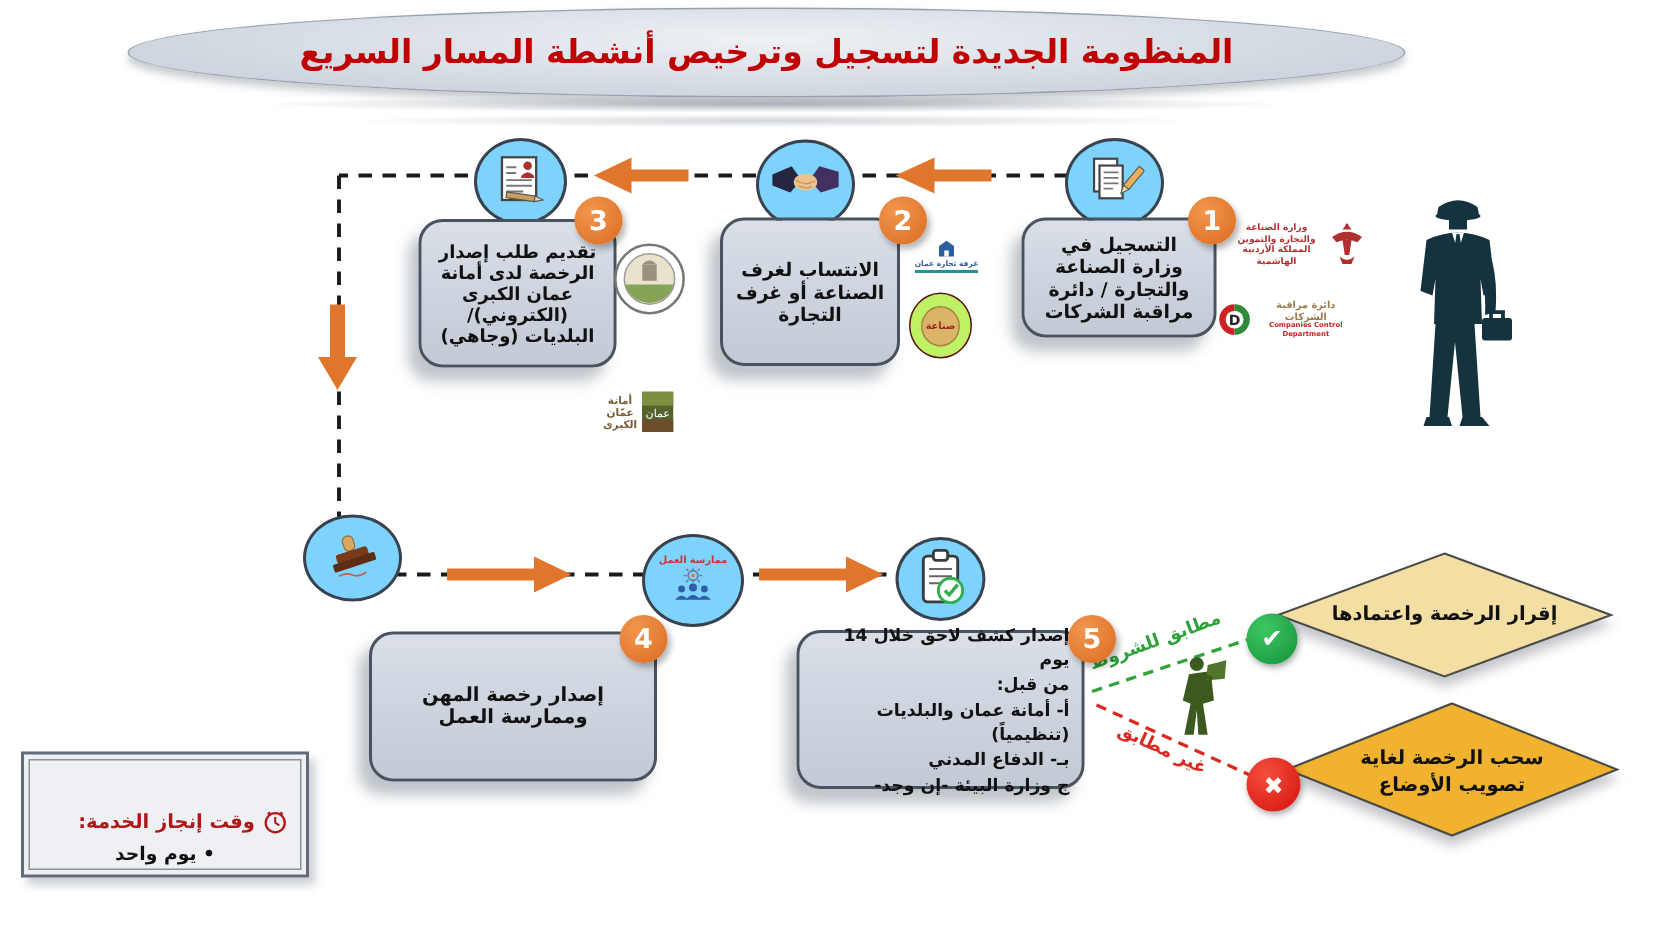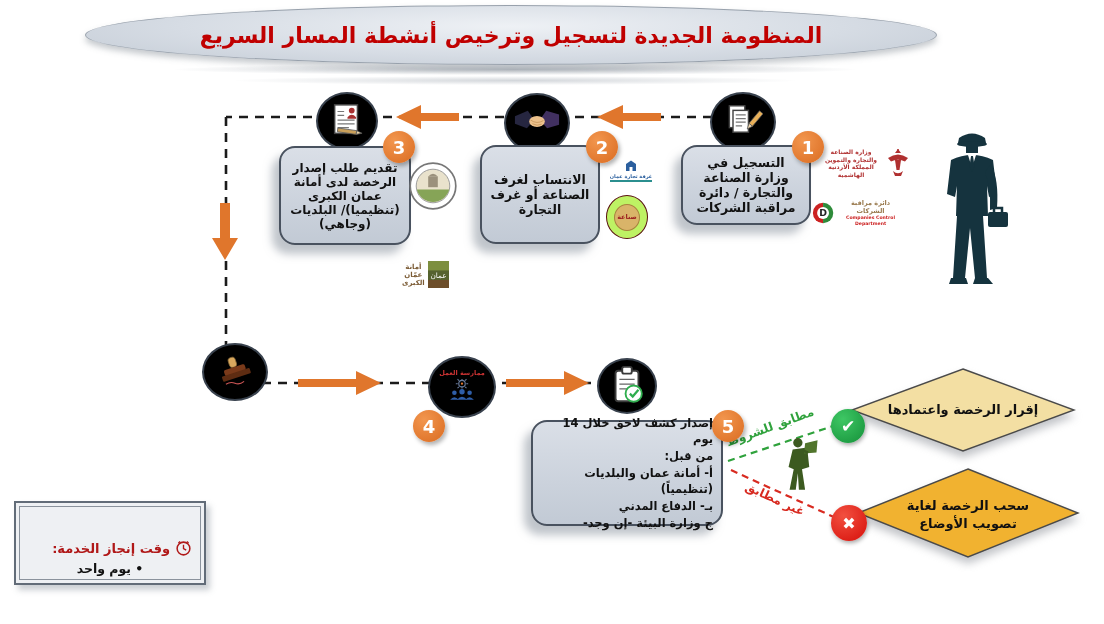--- a/index.html
+++ b/index.html
@@ -10,21 +10,21 @@
   .title-ellipse{left:85px;top:5px;width:850px;height:58px;border-radius:50%;
     background:radial-gradient(ellipse at 50% 35%,#eef1f5 0%,#d6dce4 55%,#c2cad4 100%);
     border:1px solid #98a1ac;display:flex;align-items:center;justify-content:center;
     box-shadow:0 4px 6px rgba(90,100,112,.35);z-index:2;}
   .title-text{color:#c00000;font-weight:bold;font-size:22px;direction:rtl;white-space:nowrap;}
   .title-swoosh{left:175px;top:64px;width:680px;height:11px;border-radius:50%;
     background:radial-gradient(ellipse at center,rgba(120,130,142,.5) 0%,transparent 72%);z-index:1;}
   .title-swoosh2{left:235px;top:76px;width:560px;height:9px;border-radius:50%;
     background:radial-gradient(ellipse at center,rgba(130,140,152,.35) 0%,transparent 72%);z-index:1;}
   
-  .node{background:#000000;border:2.5px solid #39424e;border-radius:50%;
+  .node{background:#7dd3fc;border:2.5px solid #39424e;border-radius:50%;
     display:flex;align-items:center;justify-content:center;z-index:2;text-align:center;}
   
   .step-box{background:linear-gradient(180deg,#dadfe7 0%,#cbd2dc 60%,#c2cad5 100%);
     border:2px solid #49525f;border-radius:16px;z-index:2;
     display:flex;align-items:center;justify-content:center;text-align:center;
     font-weight:bold;direction:rtl;padding:6px 8px;box-sizing:border-box;
     box-shadow:-7px 9px 9px rgba(130,140,152,.5);}
   .prelines{white-space:pre-line;}
   
   .badge{width:32px;height:32px;border-radius:50%;z-index:4;
@@ -125,21 +125,21 @@
   </div>
 
   <div class="abs step-box" style="left:480px;top:145px;width:120px;height:99px;font-size:12.5px;">
     <span>الانتساب لغرف الصناعة أو غرف التجارة</span>
   </div>
   <div class="abs badge" style="left:586px;top:131px;">
     <span>2</span>
   </div>
 
   <div class="abs step-box" style="left:279px;top:146px;width:132px;height:99px;font-size:12px;">
-    <span>تقديم طلب إصدار الرخصة لدى أمانة عمان الكبرى (تنظيميا)/ البلديات (وجاهي)</span>
+    <span>تقديم طلب إصدار الرخصة لدى أمانة عمان الكبرى (الكتروني)/ البلديات (وجاهي)</span>
   </div>
   <div class="abs badge" style="left:383px;top:131px;">
     <span>3</span>
   </div>
 
   <div class="abs" style="left:820px;top:148px;width:96px;display:flex;align-items:center;gap:3px;z-index:2;">
     <div class="logo-tiny" style="color:#b03030;text-align:center;direction:rtl;width:62px;">
       <div>وزارة الصناعة والتجارة والتموين</div>
       <div>المملكة الأردنية الهاشمية</div>
     </div>
@@ -242,20 +242,23 @@
   <div class="abs node" style="left:597px;top:358px;width:56px;height:52px;">
     <svg viewBox="0 0 44 44" width="42">
       <rect x="10" y="6" width="24" height="32" rx="3" fill="#fff" stroke="#3b3b3b" stroke-width="2"></rect>
       <rect x="17" y="2" width="10" height="7" rx="2" fill="#fff" stroke="#3b3b3b" stroke-width="2"></rect>
       <path d="M14 15h16M14 20h16M14 25h9" stroke="#666" stroke-width="1.4"></path>
       <circle cx="29" cy="30" r="8.5" fill="#fff" stroke="#2fae4e" stroke-width="2"></circle>
       <path d="M25 30 l3 3 l6 -7" stroke="#2fae4e" stroke-width="2.4" fill="none"></path>
     </svg>
   </div>
 
+  <div class="abs step-box" style="left:246px;top:421px;width:192px;height:100px;font-size:13px;">
+    <span>إصدار رخصة المهن وممارسة العمل</span>
+  </div>
   <div class="abs badge" style="left:413px;top:410px;">
     <span>4</span>
   </div>
 
   <div class="abs step-box prelines" style="left:531px;top:420px;width:192px;height:106px;font-size:11.5px;
        justify-content:flex-start;text-align:right;align-items:center;line-height:1.45;">
     <span class="prelines">إصدار كشف لاحق خلال 14 يوم
 من قبل:
 أ- أمانة عمان والبلديات (تنظيمياً)
 بـ- الدفاع المدني

